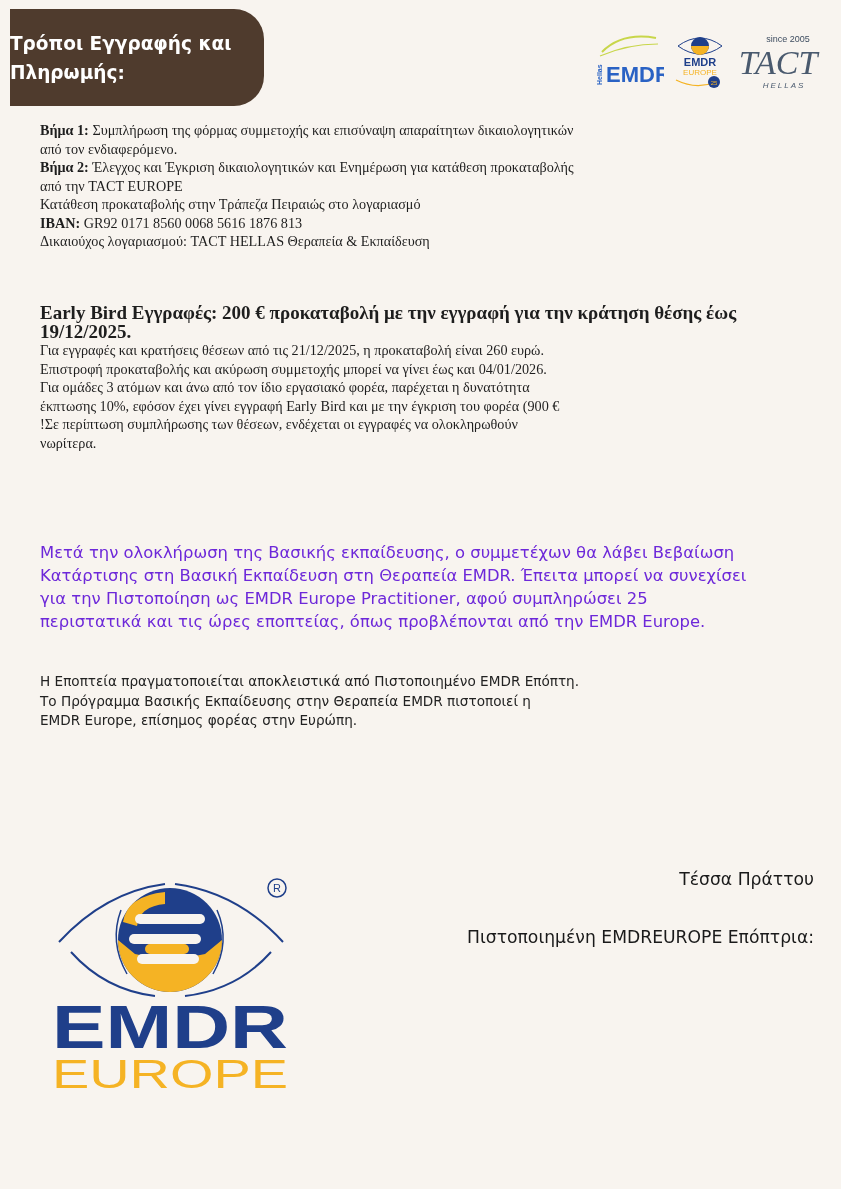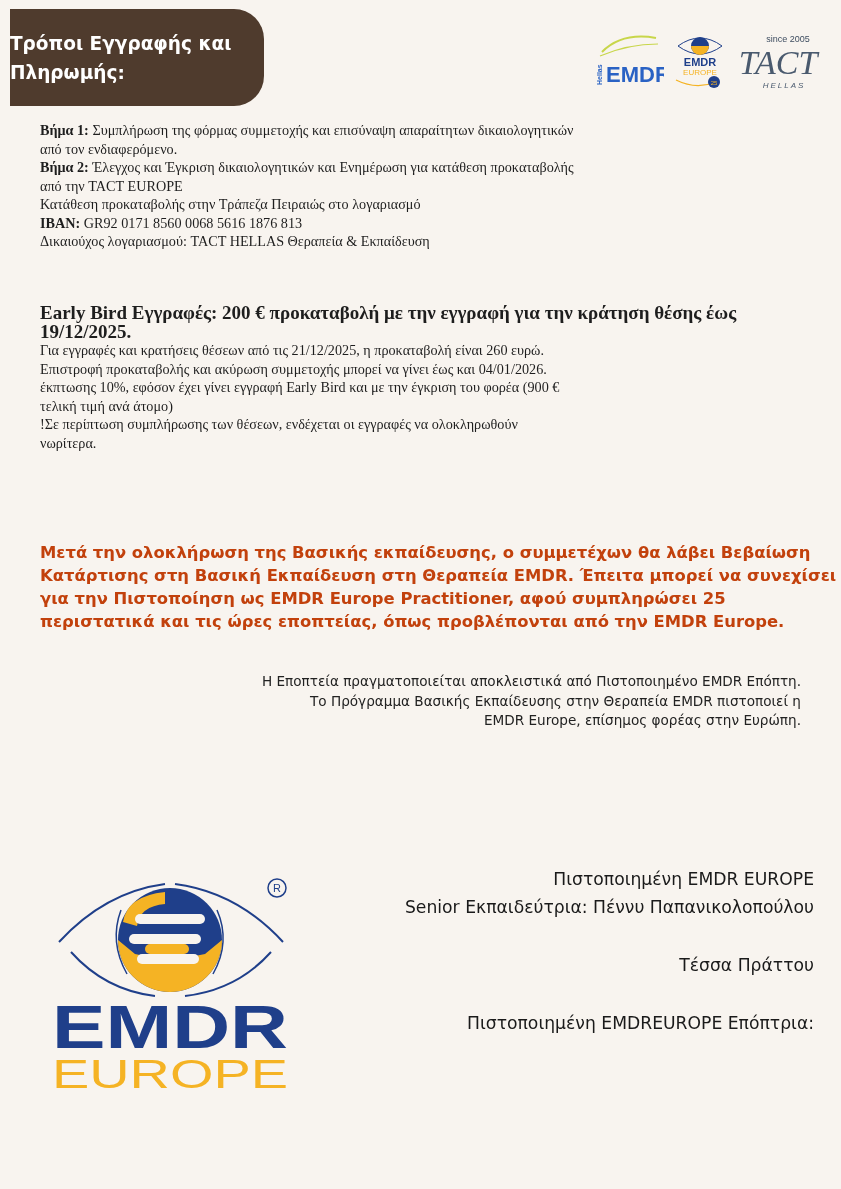--- a/index.html
+++ b/index.html
@@ -45,28 +45,27 @@
   .section b { font-weight: bold; }
   .line { display: block; white-space: nowrap; }
   .bold-line { font-weight: bold; display: block; white-space: nowrap; font-size: 19px; }
 
   .para {
     position: absolute;
     left: 40px; top: 541px;
     width: 780px;
     font-size: 16.4px;
     line-height: 23px;
-    color: #c2410c;
-    font-weight: bold;
+    color: #6d28d9;
   }
   .center-block {
     position: absolute;
     left: 40px; top: 672px;
     width: 761px;
-    text-align: right;
+    text-align: left;
     font-size: 13.6px;
     line-height: 19.5px;
     color: #222;
   }
   .credits {
     position: absolute;
     right: 27px; top: 865px;
     width: 500px;
     text-align: right;
     font-size: 17.2px;
@@ -119,22 +118,22 @@
   <span class="line">Κατάθεση προκαταβολής στην Τράπεζα Πειραιώς στο λογαριασμό</span>
   <span class="line"><b>IBAN:</b><span> GR92 0171 8560 0068 5616 1876 813</span></span>
   <span class="line">Δικαιούχος λογαριασμού: TACT HELLAS Θεραπεία &amp; Εκπαίδευση</span>
 </div>
 
 <div class="section s2">
   <span class="bold-line">Early Bird Εγγραφές: 200 € προκαταβολή με την εγγραφή για την κράτηση θέσης έως</span>
   <span class="bold-line">19/12/2025.</span>
   <span class="line">Για εγγραφές και κρατήσεις θέσεων από τις 21/12/2025, η προκαταβολή είναι 260 ευρώ.</span>
   <span class="line">Επιστροφή προκαταβολής και ακύρωση συμμετοχής μπορεί να γίνει έως και 04/01/2026.</span>
+  <span class="line">Για ομάδες 3 ατόμων και άνω από τον ίδιο εργασιακό φορέα, παρέχεται η δυνατότητα</span>
   <span class="line">έκπτωσης 10%, εφόσον έχει γίνει εγγραφή Early Bird και με την έγκριση του φορέα (900 €</span>
-  <span class="line">τελική τιμή ανά άτομο)</span>
   <span class="line">!Σε περίπτωση συμπλήρωσης των θέσεων, ενδέχεται οι εγγραφές να ολοκληρωθούν</span>
   <span class="line">νωρίτερα.</span>
 </div>
 
 <div class="para">
   <span class="line">Μετά την ολοκλήρωση της Βασικής εκπαίδευσης, ο συμμετέχων θα λάβει Βεβαίωση</span>
   <span class="line">Κατάρτισης στη Βασική Εκπαίδευση στη Θεραπεία EMDR. Έπειτα μπορεί να συνεχίσει</span>
   <span class="line">για την Πιστοποίηση ως EMDR Europe Practitioner, αφού συμπληρώσει 25</span>
   <span class="line">περιστατικά και τις ώρες εποπτείας, όπως προβλέπονται από την EMDR Europe.</span>
 </div>
@@ -166,22 +165,18 @@
 
   <circle cx="232" cy="18" r="9" stroke="#1f3f8a" stroke-width="1.5" fill="none"></circle>
   <text x="232" y="22" text-anchor="middle" font-family="Liberation Sans, sans-serif" font-size="11" fill="#1f3f8a">R</text>
 
   <text x="125" y="178" text-anchor="middle" font-family="Liberation Sans, sans-serif" font-weight="bold" font-size="62" fill="#1f3f8a" textLength="236" lengthAdjust="spacingAndGlyphs">EMDR</text>
   <text x="125" y="218" text-anchor="middle" font-family="Liberation Sans, sans-serif" font-size="40" fill="#f5b324" textLength="236" lengthAdjust="spacingAndGlyphs">EUROPE</text>
 </svg>
 
 <div class="credits">
   <div class="credit-group">
-    <span>Πιστοποιημένη EMDR EUROPE</span>
-    <span>Senior Εκπαιδεύτρια: Πέννυ Παπανικολοπούλου</span>
-  </div>
-  <div class="credit-group">
     <span>Τέσσα Πράττου</span>
   </div>
   <div class="credit-group">
     <span>Πιστοποιημένη EMDREUROPE Επόπτρια:</span>
   </div>
 </div>
 
 </body></html>

